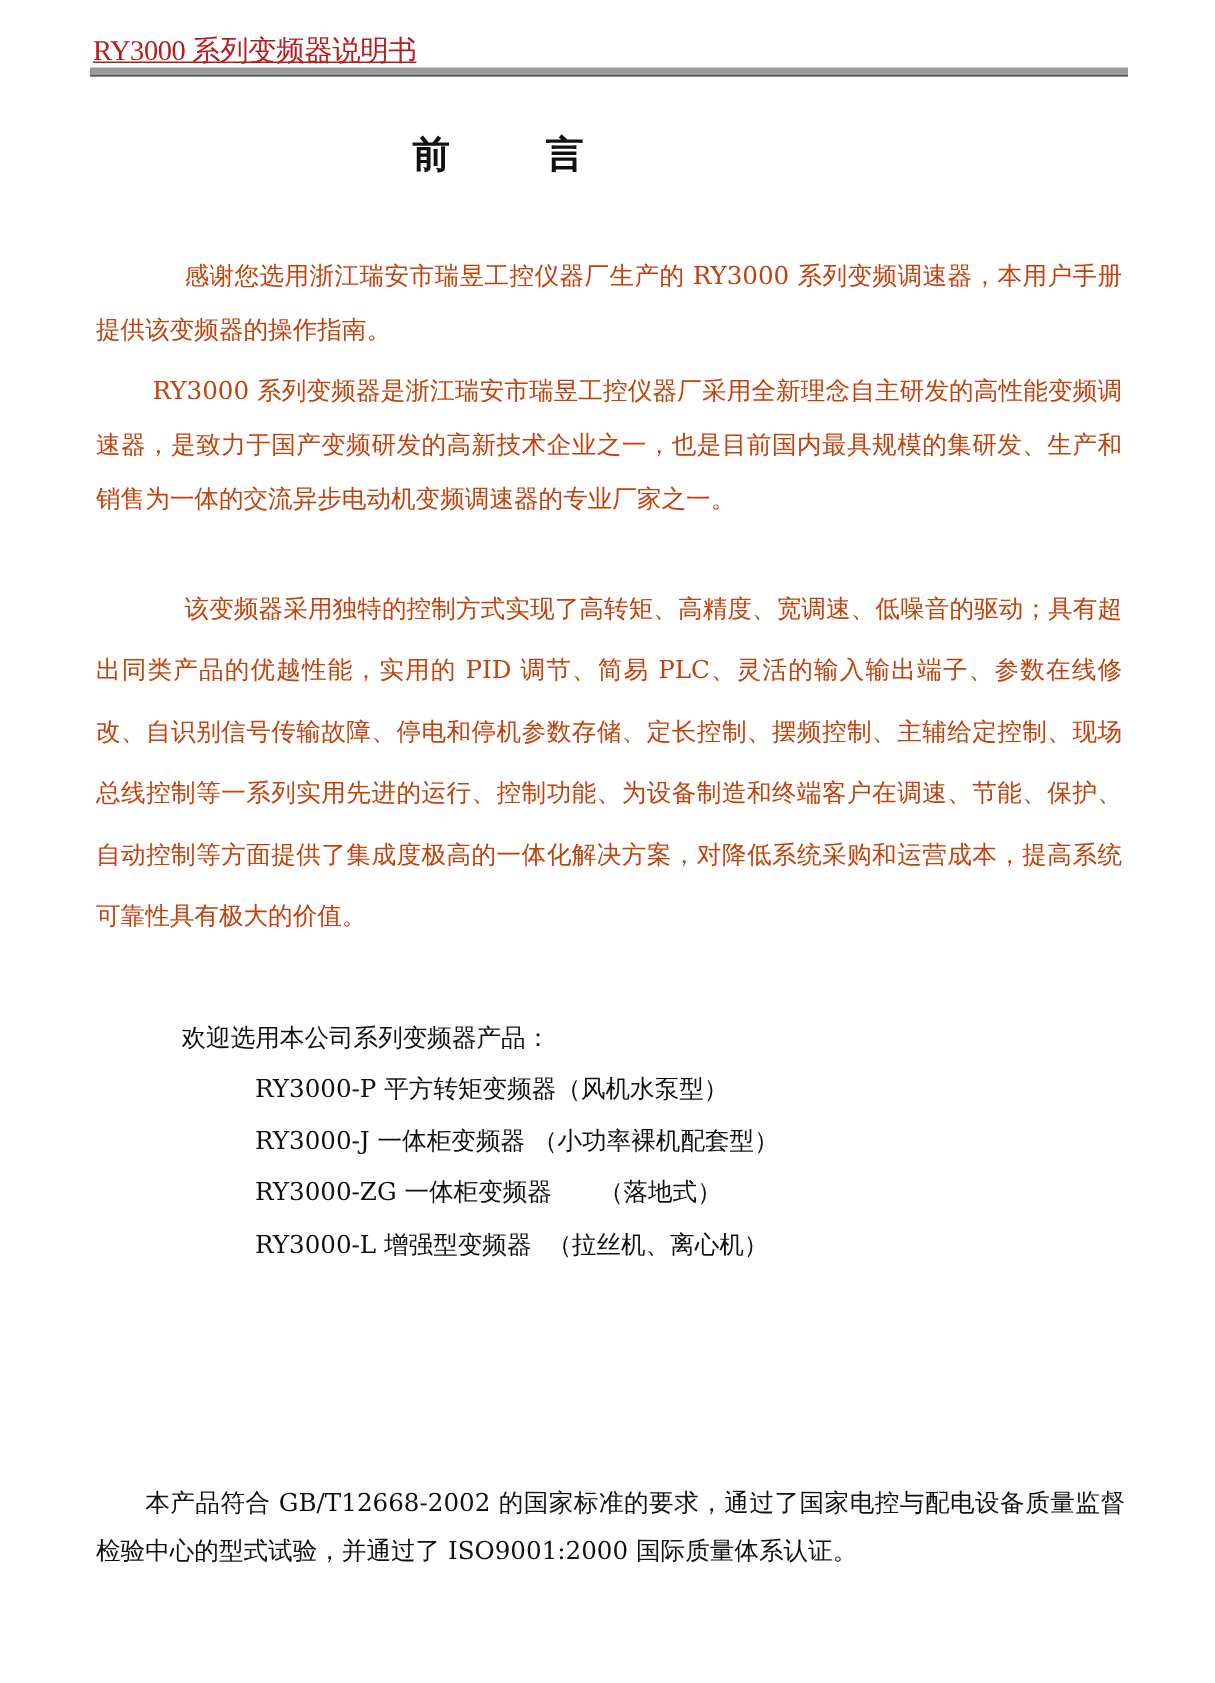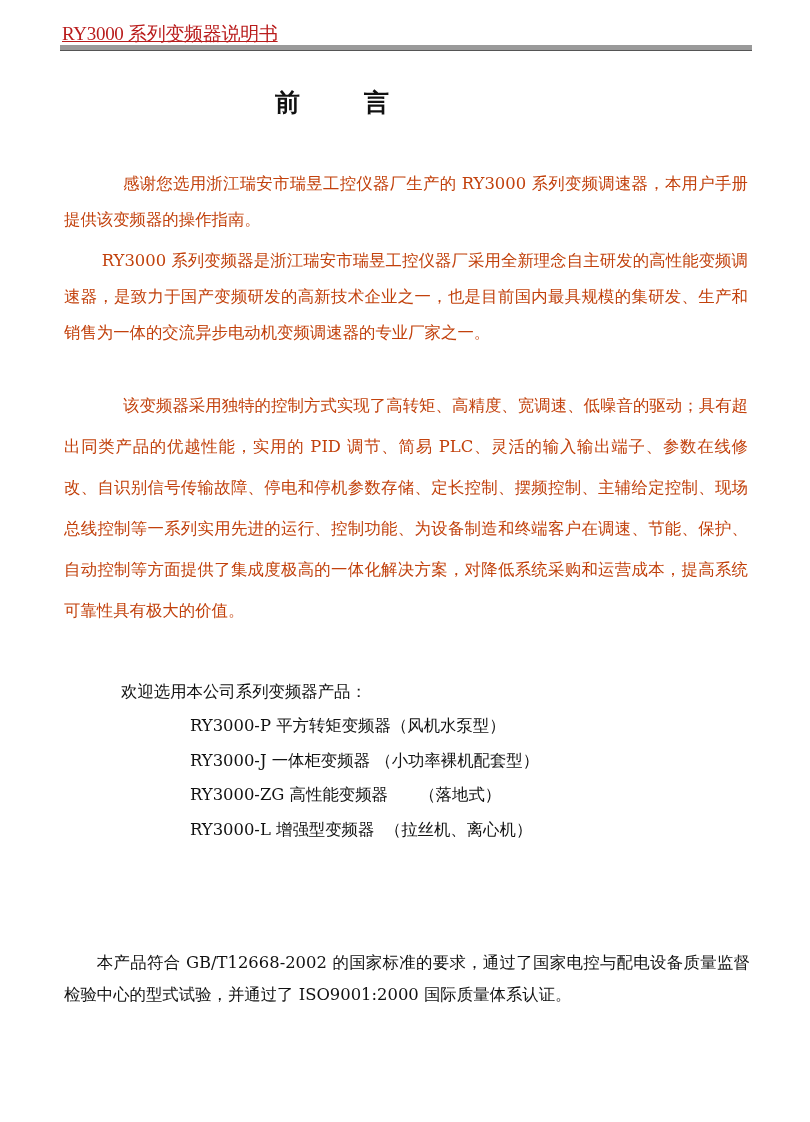--- a/index.html
+++ b/index.html
@@ -34,22 +34,22 @@
       position: absolute; left: 64px; width: 684px;
       font-size: 16.4px; line-height: 36px; color: #c2410c;
       text-align: justify; text-justify: inter-character;
     }
     .p { margin: 0; text-indent: 2em; }
     .p-indent3 { text-indent: 3.6em; }
     .p-ry { text-indent: 2.3em; }
     .p-cert { text-indent: 2em; }
     .products-intro { position: absolute; left: 121px; top: 674px; font-size: 16.4px; line-height: 36px; }
     .products { position: absolute; left: 170px; top: 709px; font-size: 16.4px; line-height: 34.5px; }
-    .product-row { white-space: pre; margin-left: 20px; }
-    .cert { position: absolute; left: 64px; top: 947px; width: 686px; font-size: 16.4px; line-height: 32px; text-align: justify; }
+    .product-row { white-space: pre; }
+    .cert { position: absolute; left: 64px; top: 986px; width: 686px; font-size: 16.4px; line-height: 32px; text-align: justify; }
   </style>
 </head>
 <body>
 
 <div class="header">
   <div class="header-title">RY3000 系列变频器说明书</div>
   <div class="header-rule"></div>
 </div>
 
 <div class="page-title">
@@ -66,19 +66,19 @@
 
 <div class="body-text" style="top:385px; line-height:41px;">
   <p class="p p-indent3">该变频器采用独特的控制方式实现了高转矩、高精度、宽调速、低噪音的驱动；具有超出同类产品的优越性能，实用的 PID 调节、简易 PLC、灵活的输入输出端子、参数在线修改、自识别信号传输故障、停电和停机参数存储、定长控制、摆频控制、主辅给定控制、现场总线控制等一系列实用先进的运行、控制功能、为设备制造和终端客户在调速、节能、保护、自动控制等方面提供了集成度极高的一体化解决方案，对降低系统采购和运营成本，提高系统可靠性具有极大的价值。</p>
 </div>
 
 <div class="products-intro">欢迎选用本公司系列变频器产品：</div>
 
 <div class="products">
   <div class="product-row">RY3000-P 平方转矩变频器（风机水泵型）</div>
   <div class="product-row">RY3000-J 一体柜变频器 （小功率裸机配套型）</div>
-  <div class="product-row">RY3000-ZG 高性能变频器      （落地式）</div>
+  <div class="product-row">RY3000-ZG 一体柜变频器      （落地式）</div>
   <div class="product-row">RY3000-L 增强型变频器  （拉丝机、离心机）</div>
 </div>
 
 <div class="cert">
   <p class="p p-cert">本产品符合 GB/T12668-2002 的国家标准的要求，通过了国家电控与配电设备质量监督检验中心的型式试验，并通过了 ISO9001:2000 国际质量体系认证。</p>
 </div>
 
 </body></html>

